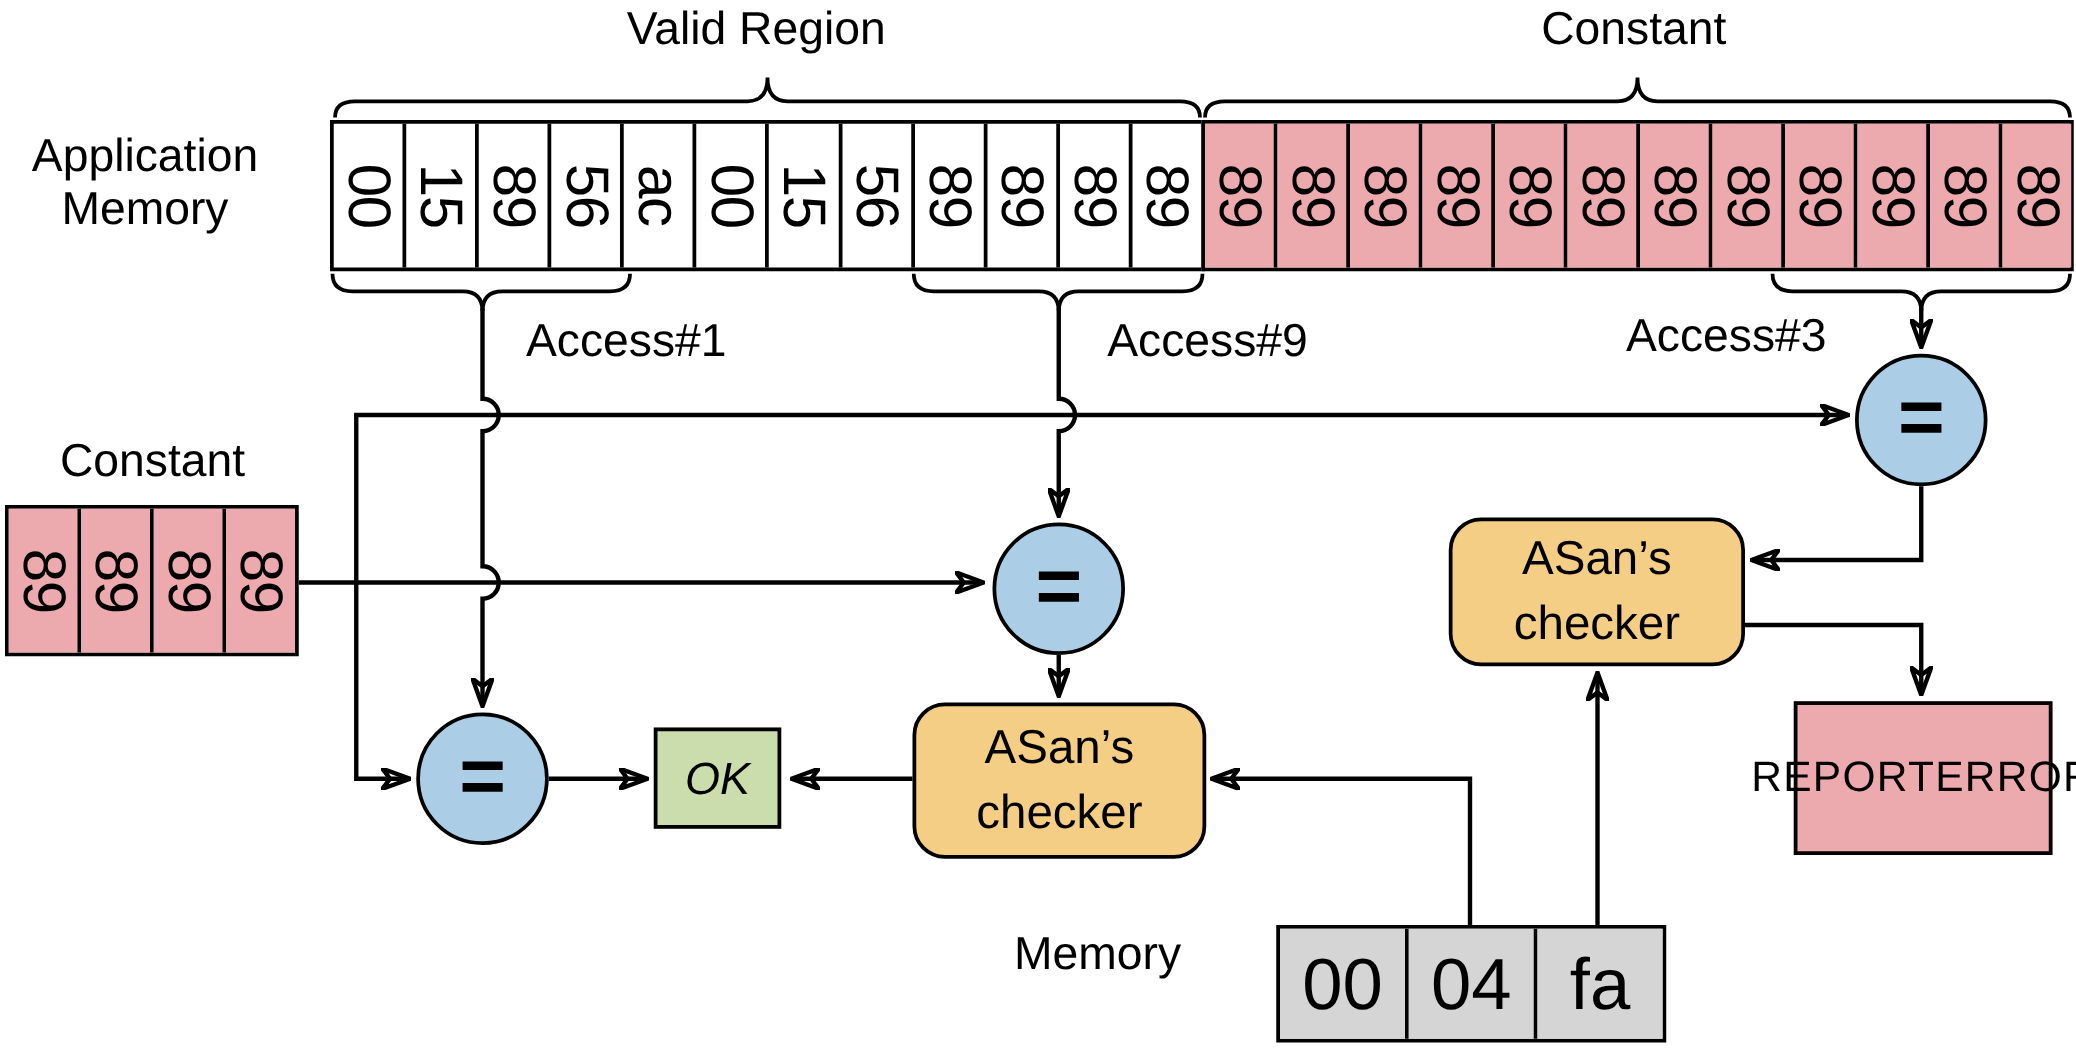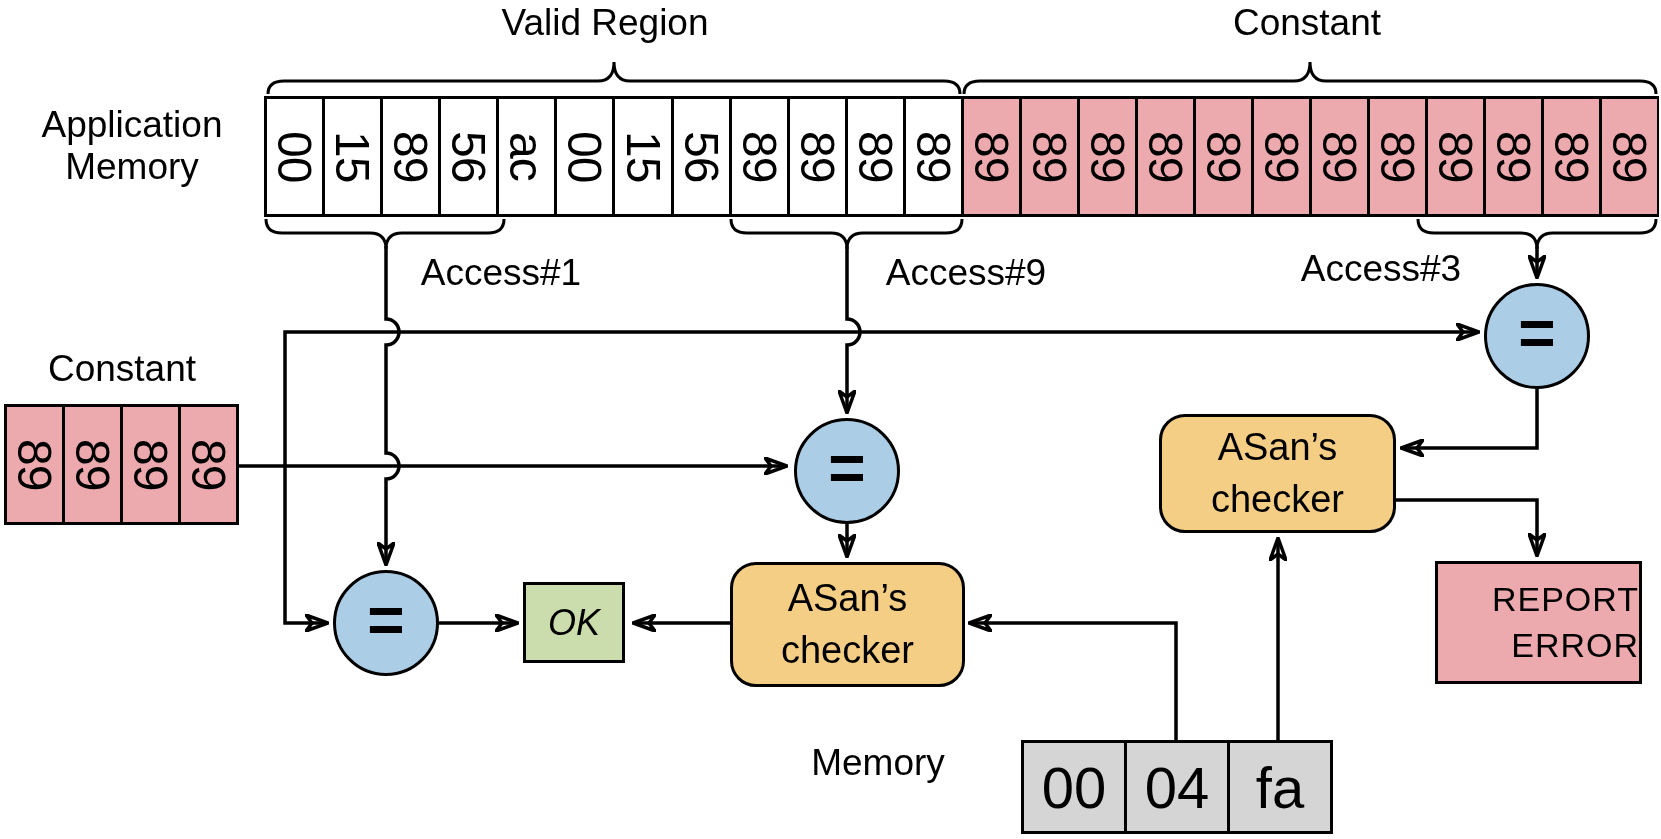--- a/index.html
+++ b/index.html
@@ -41,21 +41,21 @@
     display:flex;flex-direction:column;align-items:center;justify-content:center;
     font-size:38px;line-height:1.36;text-align:left;
   }
   .okbox{
     position:absolute;border:3.5px solid #000;background:var(--c-ok_green,#cbdcad);
     box-sizing:border-box;display:flex;align-items:center;justify-content:center;
     font-size:36px;
   }
   .reportbox{
     position:absolute;border:3.5px solid #000;background:var(--c-redzone_pink,#edaaae);
-    box-sizing:border-box;display:flex;flex-direction:column;align-items:flex-end;justify-content:center;
+    box-sizing:border-box;display:flex;flex-direction:row;align-items:center;justify-content:center;
     font-size:34px;line-height:1.35;letter-spacing:1px;text-align:center;
   }
   svg.wires{position:absolute;left:0;top:0;pointer-events:none;}
   svg.wires path{fill:none;stroke:#000;stroke-width:3.5px;}
   svg.wires path.brace{stroke-width:3px;}
 </style>
 </head>
 <body>
 
 <div id="stage">
@@ -92,21 +92,21 @@
     <path d="M 1537,389 L 1537,448 L 1402,448" marker-end="url(#arw)"></path>
     <path d="M 1396,500 L 1537,500 L 1537,555" marker-end="url(#arw)"></path>
 
     <path d="M 1176,740 L 1176,623 L 970,623" marker-end="url(#arw)"></path>
     <path d="M 1278,740 L 1278,539" marker-end="url(#arw)"></path>
   </svg>
 
   <div class="lbl center" style="left:605px;top:2px;">Valid Region</div>
   <div class="lbl center" style="left:1307px;top:2px;">Constant</div>
 
-  <div class="lbl center" style="left:132px;top:104px;">
+  <div class="lbl center" style="left:116px;top:104px;">
     <div>Application</div>
     <div>Memory</div>
   </div>
 
   <div class="cellrow vtext row-valid" style="left:264px;top:96px;width:700px;height:121px;">
       <span class="cell">00</span>
       <span class="cell">15</span>
       <span class="cell">89</span>
       <span class="cell">56</span>
       <span class="cell">ac</span>

